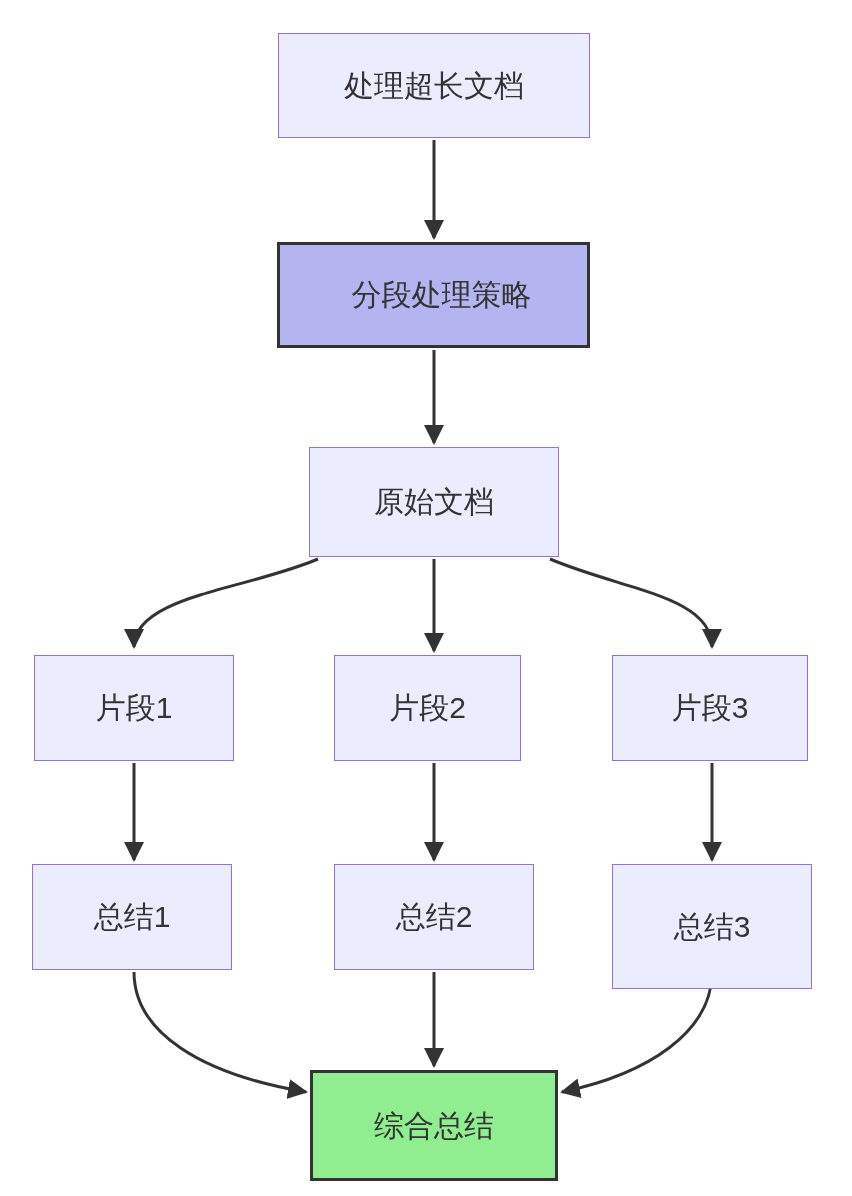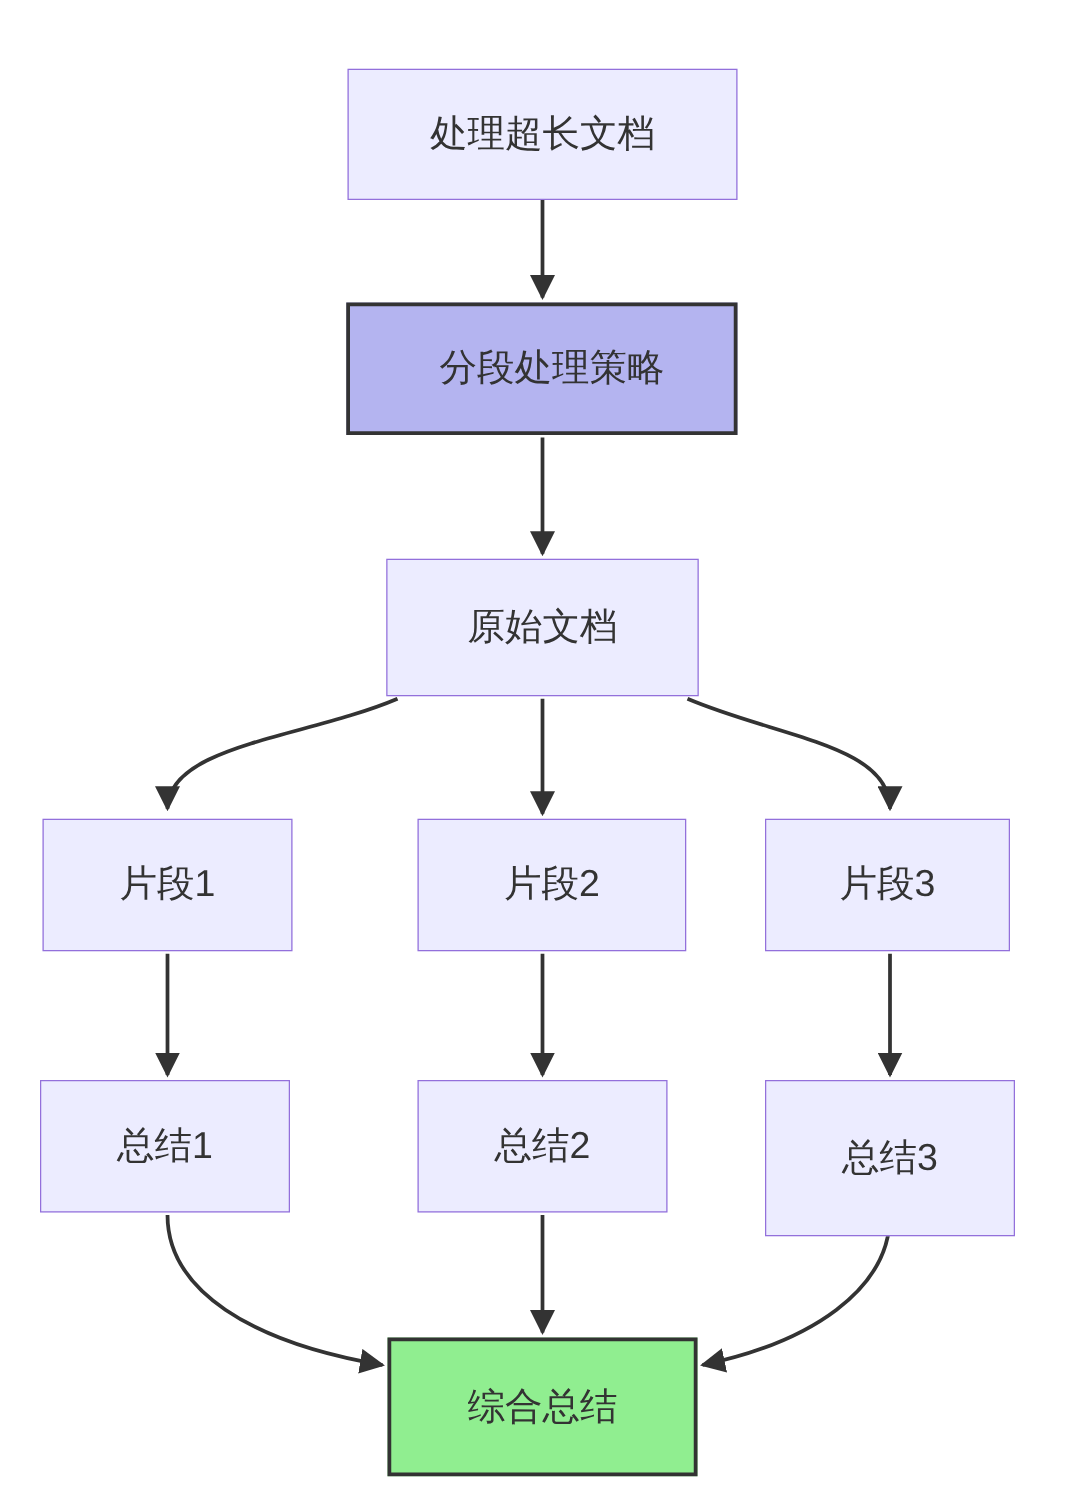--- a/index.html
+++ b/index.html
@@ -50,25 +50,25 @@
   }
   .node.emphasis {
     background: var(--emphasis-fill);
     border: 3.5px solid var(--emphasis-border);
   }
   .node.green {
     background: var(--green-fill);
     border: 3.5px solid var(--emphasis-border);
   }
   
-  .n-a  { left: 278px; top:   33px; width: 312px; height: 105px; margin-top: 22px; }
+  .n-a  { left: 278px; top:   33px; width: 312px; height: 105px; }
   .n-b  { left: 277px; top:  242px; width: 313px; height: 106px; padding-left: 16px; }
   .n-c  { left: 309px; top:  447px; width: 250px; height: 110px; }
   .n-d1 { left:  34px; top:  655px; width: 200px; height: 106px; }
-  .n-d2 { left: 334px; top:  655px; width: 215px; height: 106px; }
+  .n-d2 { left: 334px; top:  655px; width: 187px; height: 106px; }
   .n-d3 { left: 612px; top:  655px; width: 196px; height: 106px; }
   .n-e1 { left:  32px; top:  864px; width: 200px; height: 106px; }
   .n-e2 { left: 334px; top:  864px; width: 200px; height: 106px; text-align: center; }
   .n-e3 { left: 612px; top:  864px; width: 200px; height: 125px; }
   .n-g  { left: 310px; top: 1070px; width: 248px; height: 111px; }
 </style>
 </head>
 <body>
 
 <div class="canvas">

